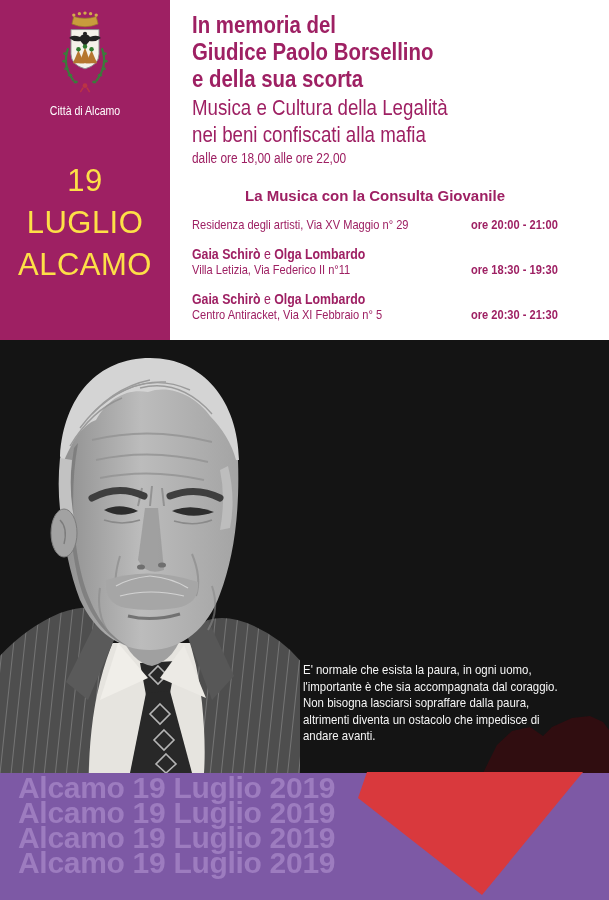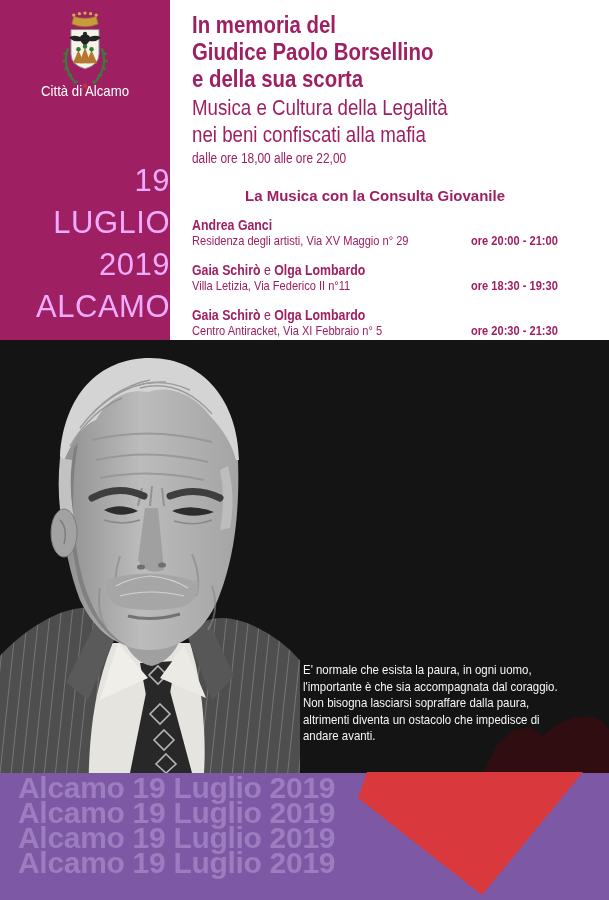--- a/index.html
+++ b/index.html
@@ -12,25 +12,25 @@
   }
   html,body{margin:0;padding:0;background:#e8e8e8;}
   .poster{
     position:relative;width:609px;height:900px;margin:0 auto;
     background:#ffffff;overflow:hidden;
     font-family:"Liberation Sans", sans-serif;
   }
   
   .sidebar{position:absolute;left:0;top:0;width:170px;height:340px;background:var(--magenta);}
   .crest{position:absolute;left:54px;top:9px;width:62px;height:86px;}
-  .city-label{position:absolute;left:0;top:82px;width:170px;text-align:center;
-    color:#ffffff;font-size:15px;}
+  .city-label{position:absolute;left:0;top:104px;width:170px;text-align:center;
+    color:#ffffff;font-size:12px;}
   .city-label span{display:inline-block;transform:scaleX(.88);transform-origin:50% 50%;}
-  .date-block{position:absolute;left:0;top:160px;width:170px;text-align:right;
-    color:#f0abfc;font-size:31px;line-height:42px;letter-spacing:.5px;}
+  .date-block{position:absolute;left:0;top:160px;width:170px;text-align:center;
+    color:#fde047;font-size:31px;line-height:42px;letter-spacing:.5px;}
   
   .header{position:absolute;left:192px;top:11px;width:410px;color:var(--magenta);}
   .title-line{font-size:24px;line-height:27px;font-weight:bold;}
   .subtitle-line{font-size:22px;line-height:27px;}
   .subtitle-block{margin-top:2px;}
   .hours-line{font-size:14px;margin-top:2px;}
   .cx{display:inline-block;transform:scaleX(.85);transform-origin:0 50%;white-space:nowrap;}
   
   .program{position:absolute;left:192px;top:187px;width:366px;color:var(--magenta);}
   .section-title{font-size:15px;font-weight:bold;margin:0 0 13px 0;text-align:center;}
@@ -99,41 +99,39 @@
       <ellipse cx="52" cy="64" rx="2.4" ry="1.6" fill="#3c7a3c"></ellipse>
         <ellipse cx="48" cy="71" rx="2.4" ry="1.6" fill="#3c7a3c"></ellipse>
       <ellipse cx="42" cy="78" rx="2.4" ry="1.6" fill="#3c7a3c"></ellipse>
       <circle cx="32" cy="82" r="2.6" fill="#bb3344"></circle>
       <path d="M30,84 L27,89 M34,84 L37,89" stroke="#bb3344" stroke-width="1.6"></path>
     </svg>
     <div class="city-label"><span>Città di Alcamo</span></div>
     <div class="date-block">
       <div>19</div>
       <div>LUGLIO</div>
-      <div>2019</div>
       <div>ALCAMO</div>
     </div>
   </div>
 
   <div class="header">
     <div class="title-line"><span class="cx">In memoria del</span></div>
     <div class="title-line"><span class="cx">Giudice Paolo Borsellino</span></div>
     <div class="title-line"><span class="cx">e della sua scorta</span></div>
     <div class="subtitle-block">
       <div class="subtitle-line"><span class="cx">Musica e Cultura della Legalità</span></div>
       <div class="subtitle-line"><span class="cx">nei beni confiscati alla mafia</span></div>
     </div>
     <div class="hours-line"><span class="cx">dalle ore 18,00 alle ore 22,00</span></div>
   </div>
 
   <div class="program">
     <div class="section-title">La Musica con la Consulta Giovanile</div>
 
     <div class="event">
-      <div class="event-name"><span class="cx"><span class="b">Andrea Ganci</span><span></span><span class="b"></span></span></div>
       <div class="event-line2">
         <span class="venue">Residenza degli artisti, Via XV Maggio n° 29</span>
         <span class="time">ore 20:00 - 21:00</span>
       </div>
     </div>
 
     <div class="event">
       <div class="event-name"><span class="cx"><span class="b">Gaia Schirò</span><span> e </span><span class="b">Olga Lombardo</span></span></div>
       <div class="event-line2">
         <span class="venue">Villa Letizia, Via Federico II n°11</span>

